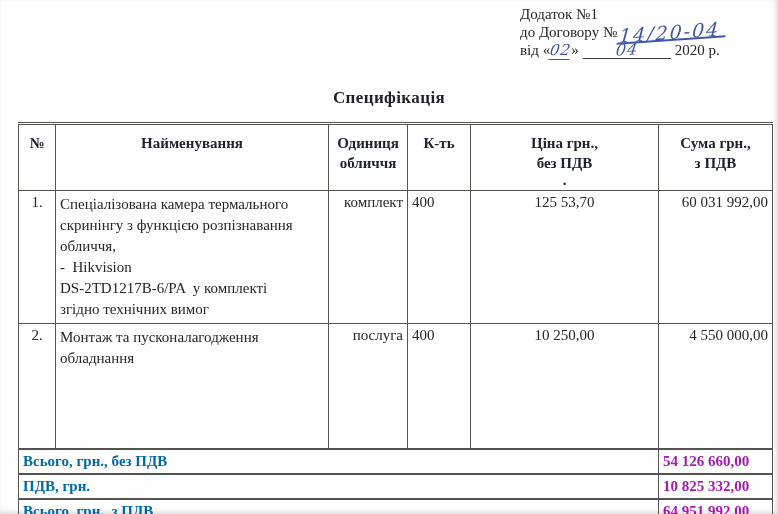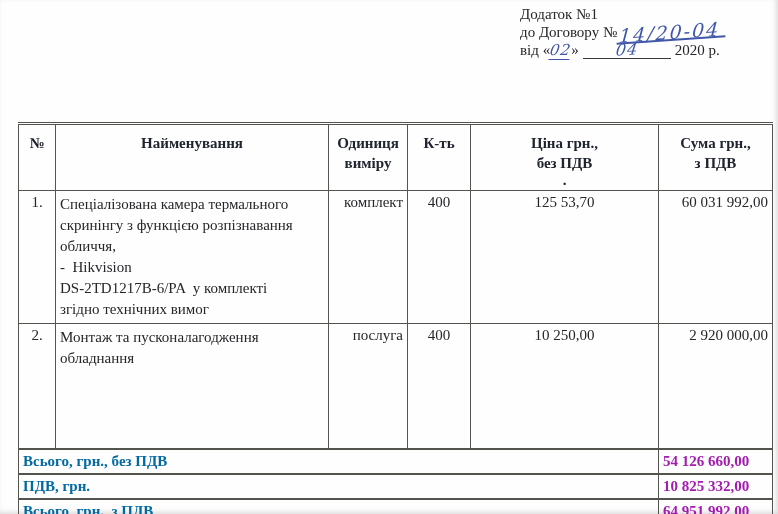--- a/index.html
+++ b/index.html
@@ -101,21 +101,21 @@
   .spec .h-row { height: 62px; }
   .spec .r1 { height: 123px; }
   .spec .r2 { height: 125px; }
   .spec .t-row { height: 24px; }
   .stray-dot { line-height: 14px; font-weight: bold; }
 
   .cell-num { text-align: center; padding-top: 6px; }
   .name-cell { padding-left: 8px; line-height: 21px; }
   .name-cell div { white-space: pre-wrap; }
   .cell-unit { text-align: right; padding-top: 6px; }
-  .cell-qty { text-align: center; padding-top: 6px; }
+  .cell-qty { padding-top: 6px; }
   .cell-price { text-align: center; padding-top: 6px; }
   .cell-sum { text-align: right; padding-top: 6px; padding-right: 4px; margin-left: 12px; }
 
   .t-row td { border-top: 2px solid #54544f; }
   .total-label {
     font-weight: bold;
     padding-left: 12px;
     padding-top: 4px;
     color: #0369a1;
     line-height: 17px;
@@ -133,20 +133,21 @@
 <body>
 
 <div class="page">
 
   <div class="appendix">
     <div class="row">Додаток №1</div>
     <div class="row"><span>до Договору №</span><span class="hw contract-no">14/20-04</span></div>
     <div class="row"><span>від «</span><span class="hw hw-day">02</span><span>»</span><span class="month-blank"><span class="hw hw-month">04</span></span><span>2020 р.</span></div>
   </div>
 
+  <div class="doc-title">Специфікація</div>
 
   <table class="spec">
     <colgroup>
       <col style="width:37px">
         <col style="width:273px">
         <col style="width:79px">
       <col style="width:63px">
         <col style="width:188px">
         <col style="width:114px">
     </colgroup>
@@ -154,21 +155,21 @@
     <tbody>
         <tr class="h-row">
       <th>
         <div>№</div>
       </th>
       <th>
         <div>Найменування</div>
       </th>
       <th>
         <div>Одиниця</div>
-        <div>виміру</div>
+        <div>обличчя</div>
       </th>
       <th>
         <div>К-ть</div>
       </th>
       <th>
         <div>Ціна грн.,</div>
         <div>без ПДВ</div>
         <div class="stray-dot">.</div>
       </th>
       <th>
@@ -192,21 +193,21 @@
     </tr>
 
     <tr class="r2">
       <td class="cell-num">2.</td>
       <td class="name-cell">
         <div>Монтаж та пусконалагодження обладнання</div>
       </td>
       <td class="cell-unit">послуга</td>
       <td class="cell-qty">400</td>
       <td class="cell-price">10 250,00</td>
-      <td class="cell-sum">2 920 000,00</td>
+      <td class="cell-sum">4 550 000,00</td>
     </tr>
 
     <tr class="t-row">
       <td class="total-label" colspan="5">Всього, грн., без ПДВ</td>
       <td class="total-value">54 126 660,00</td>
     </tr>
     <tr class="t-row">
       <td class="total-label" colspan="5">ПДВ, грн.</td>
       <td class="total-value">10 825 332,00</td>
     </tr>

